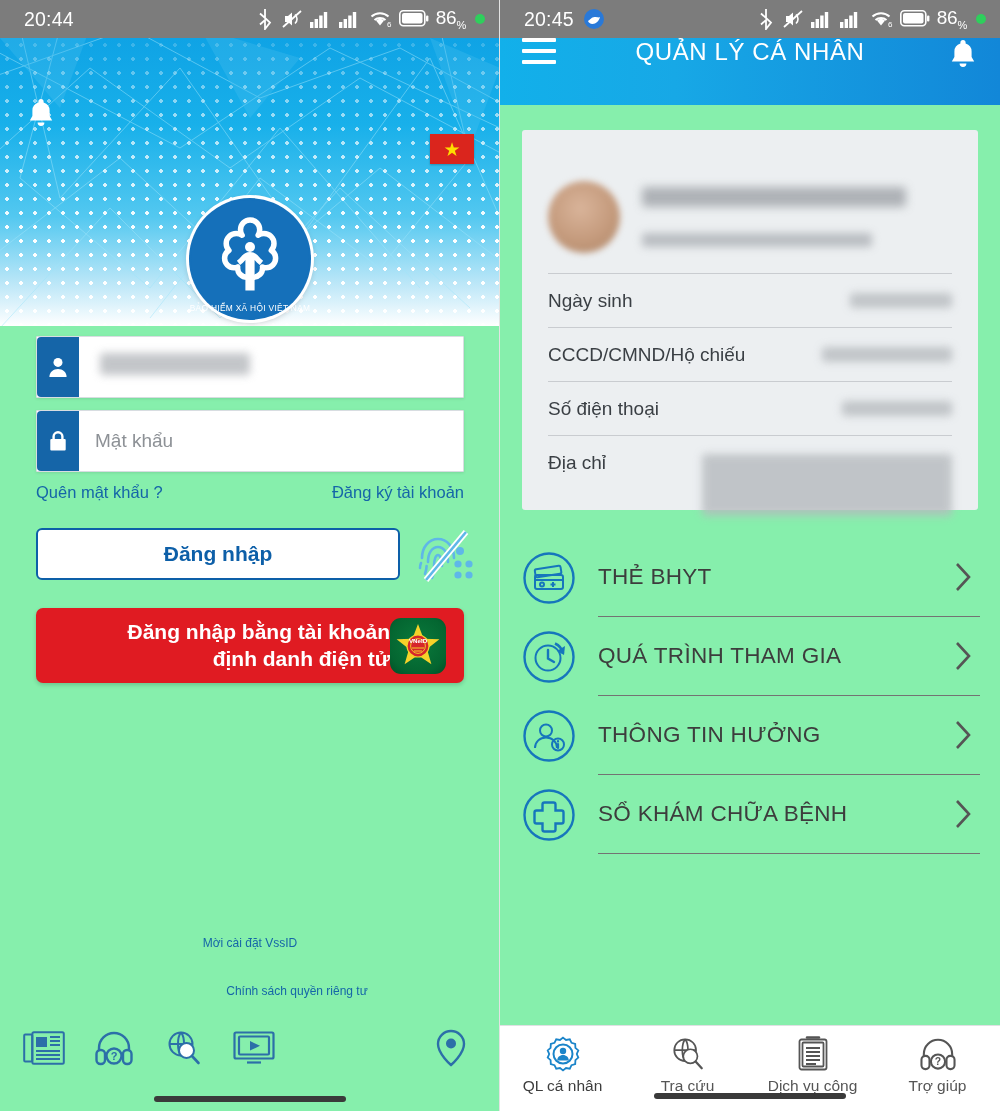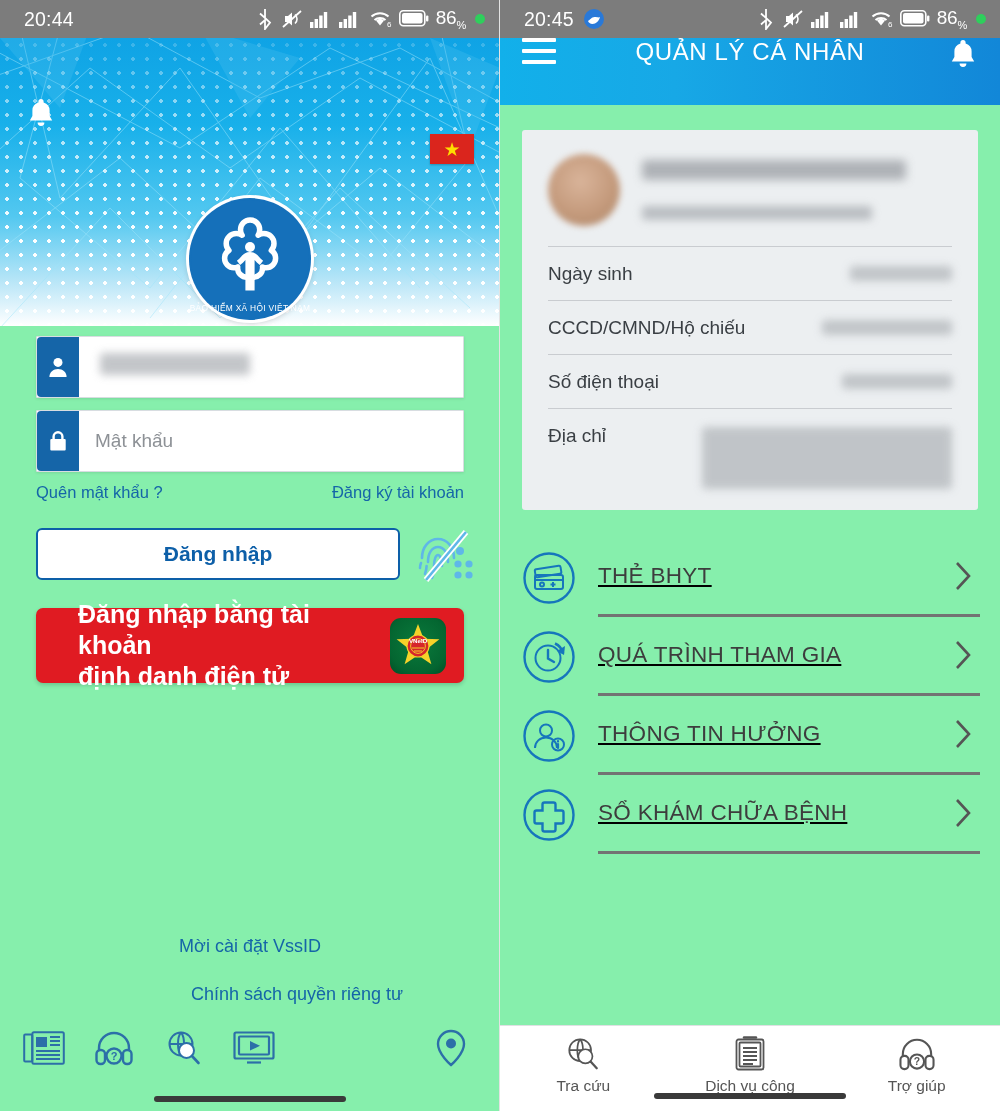--- a/index.html
+++ b/index.html
@@ -99,31 +99,31 @@
     display:flex;align-items:center;justify-content:center; cursor:pointer;
   }
   .fingerprint { position:absolute; left:414px; top:524px; width:62px; height:62px; }
 
   .btn-vneid {
     position:absolute; left:36px; top:608px; width:428px; height:75px;
     background:#e01b22; border-radius:7px; display:flex; align-items:center;
     padding:0 18px 0 22px; cursor:pointer; box-shadow:0 2px 4px rgba(0,0,0,.18);
   }
   .btn-vneid .lbl {
-    flex:1; text-align:left; color:#fff; font-size:25px; font-weight:bold; line-height:1.25;
+    flex:1; text-align:right; color:#fff; font-size:21px; font-weight:bold; line-height:1.25;
     padding-left:20px;
   }
   .vneid-logo {
     width:56px;height:56px;border-radius:11px;flex:none;
     background:radial-gradient(circle at 50% 45%, #0a7a3c 0%, #046631 70%, #024d26 100%);
     display:flex;align-items:center;justify-content:center; position:relative;
   }
   .vneid-logo svg { width:54px;height:54px; }
 
-  .foot-link { position:absolute; font-size:18px; color:#1565a8; cursor:pointer; }
+  .foot-link { position:absolute; font-size:12px; color:#1565a8; cursor:pointer; }
   #link-invite  { left:0; width:500px; text-align:center; top:936px; }
   #link-privacy { left:0; width:500px; text-align:center; top:984px; padding-left:94px;}
 
   .left-icons {
     position:absolute; left:22px; top:1026px; display:flex; align-items:center; gap:26px;
   }
   .left-icons .ic { width:44px;height:44px; display:flex;align-items:center;justify-content:center; cursor:pointer;}
   .pin-btn { position:absolute; right:26px; top:1026px; width:44px;height:44px;cursor:pointer; }
 
   .home-ind {
@@ -138,21 +138,21 @@
   }
   .hamburger { width:34px; height:26px; display:flex; flex-direction:column; justify-content:space-between; cursor:pointer; }
   .hamburger i { display:block; height:4px; background:#fff; border-radius:1px; }
   .appbar-title {
     position:absolute; left:0; width:100%; text-align:center;
     font-size:24px; letter-spacing:.6px; pointer-events:none;
   }
   .appbar-bell { margin-left:auto; width:30px;height:32px; cursor:pointer; z-index:2; }
 
   .profile-card {
-    margin:25px 22px 0; background:#eceff1; border-radius:3px; padding:4px 26px 18px;
+    margin:25px 22px 0; background:#eceff1; border-radius:3px; padding:31px 26px 18px;
     height:380px;
   }
   .profile-head { display:flex; align-items:center; gap:22px; height:112px; }
   .avatar {
     width:72px;height:72px;border-radius:50%;flex:none; overflow:hidden;
     background:radial-gradient(circle at 45% 38%, #d9b49a 0%, #c49a7c 55%, #ab8466 100%);
     filter:blur(3px);
   }
   .ph-lines { flex:1; }
   .ph-name { width:264px;height:20px;background:#9fa3a8;border-radius:3px;filter:blur(5px);opacity:.8; }
@@ -168,22 +168,21 @@
   .b-dob   { width:102px;height:15px; margin-top:3px;}
   .b-id    { width:130px;height:15px; margin-top:3px;}
   .b-phone { width:110px;height:15px; margin-top:3px;}
   .b-addr  { width:250px;height:62px; margin-top:2px;}
 
   .menu { margin:28px 20px 0 22px; }
   .menu-item { display:flex; align-items:center; height:79px; cursor:pointer; }
   .menu-icon { width:54px; height:54px; flex:none; margin-right:22px; }
   .menu-body {
     flex:1; display:flex; align-items:center; height:79px;
-    border-bottom:3px solid #737373;
-    text-decoration:underline;
+    border-bottom:1px solid #737373;
   }
   .menu-label { flex:1; font-size:22.5px; color:#3d3d3d; letter-spacing:.3px; }
   .chevron { width:22px; height:34px; flex:none; margin-right:6px; }
 
   .tabbar {
     position:absolute; bottom:0; left:0; width:500px; height:86px;
     border-top:1px solid #dfe1e3; display:flex; background:#fff;
   }
   .tab { flex:1; display:flex; flex-direction:column; align-items:center; justify-content:flex-start;
          padding-top:9px; cursor:pointer; }
@@ -547,20 +546,31 @@
           <span class="menu-label">SỔ KHÁM CHỮA BỆNH</span>
           <svg class="chevron" viewBox="0 0 22 34" fill="none" stroke="#555" stroke-width="2.6">
               <path d="M5 4l12 13L5 30"></path>
             </svg>
         </span>
       </div>
 
     </div>
 
     <div class="tabbar">
+      <div class="tab active">
+        <span class="ti">
+          <svg width="36" height="36" viewBox="0 0 36 36" fill="none" stroke="#1a84c9" stroke-width="1.8">
+            <path d="M18 1.6l3 2.4 3.8-.7 1.7 3.5 3.7 1.1.2 3.9 2.9 2.6-1.5 3.6 1.5 3.6-2.9 2.6-.2 3.9-3.7 1.1-1.7 3.5-3.8-.7-3 2.4-3-2.4-3.8.7-1.7-3.5-3.7-1.1-.2-3.9L2.7 21.6 4.2 18l-1.5-3.6 2.9-2.6.2-3.9 3.7-1.1 1.7-3.5 3.8.7z"></path>
+            <circle cx="18" cy="18" r="9.5" stroke-width="2"></circle>
+            <circle cx="18" cy="15" r="3.2" fill="#1a84c9" stroke="none"></circle>
+            <path d="M12.2 24.5c0-3.4 2.6-5.6 5.8-5.6s5.8 2.2 5.8 5.6" fill="#1a84c9" stroke="none"></path>
+          </svg>
+        </span>
+        <span class="tl">QL cá nhân</span>
+      </div>
       <div class="tab">
         <span class="ti">
           <svg width="36" height="36" viewBox="0 0 38 38" fill="none" stroke="#555" stroke-width="1.8">
             <circle cx="16" cy="15" r="11.5"></circle>
             <path d="M4.6 15h22.8M16 3.5c4 4.5 4 18.5 0 23M16 3.5c-4 4.5-4 18.5 0 23"></path>
             <circle cx="21.5" cy="21.5" r="7.5" fill="#ffffff" stroke="#555"></circle>
             <path d="M27 27l6.5 7" stroke-width="2.4" stroke-linecap="round"></path>
           </svg>
         </span>
         <span class="tl">Tra cứu</span>

